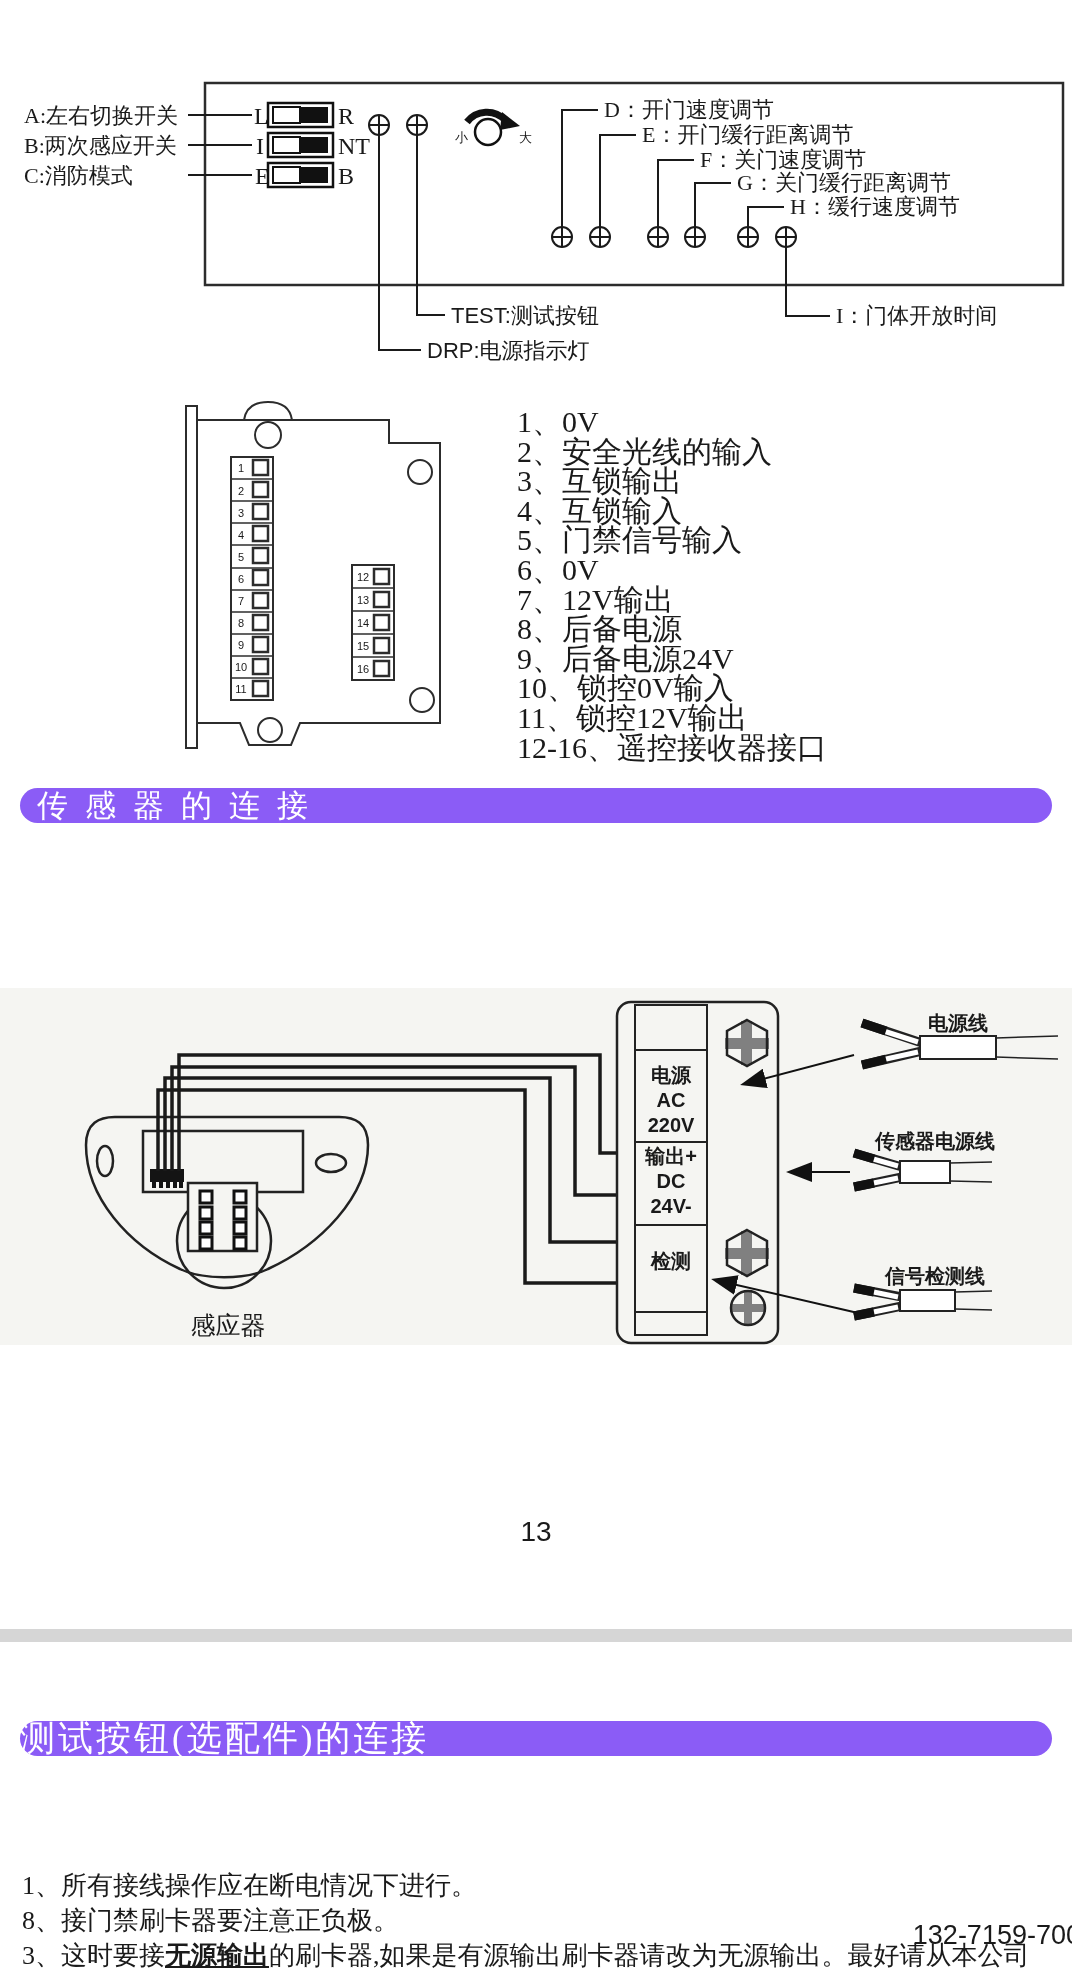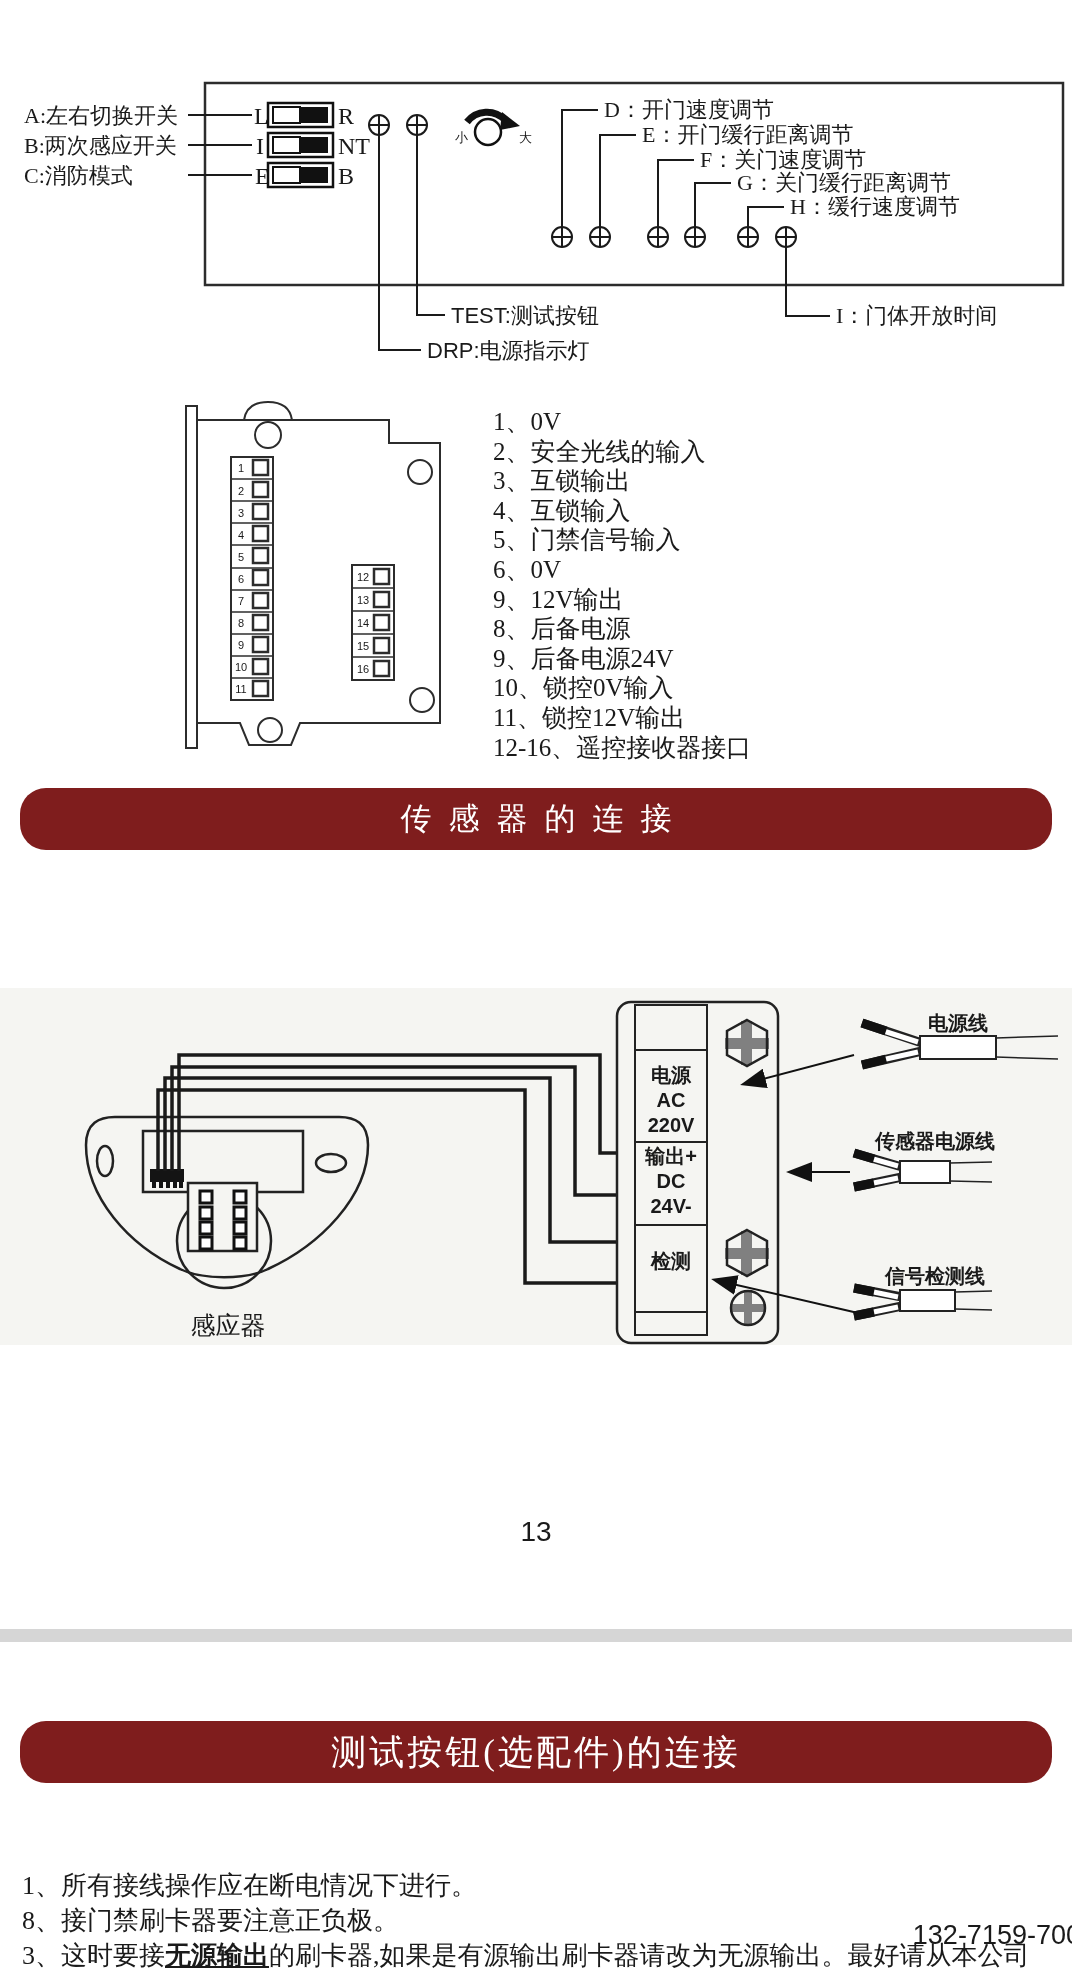--- a/index.html
+++ b/index.html
@@ -1,26 +1,26 @@
 <!DOCTYPE html>
 <html><head>
 <meta charset="utf-8">
 <style>
   html,body{margin:0;padding:0;background:#fff;}
   .page{position:relative;width:1072px;height:1970px;background:#ffffff;overflow:hidden;
         font-family:"Liberation Serif","DejaVu Serif",serif;color:#1a1a1a;padding-left:36px;}
   .abs{position:absolute;}
   svg text{fill:#1a1a1a;}
   .sans-t{font-family:"Liberation Sans","DejaVu Sans",sans-serif;}
-  .banner{position:absolute;left:20px;width:1032px;height:62px;background:#7f1d1d;border-radius:26px;
-          display:flex;align-items:center;justify-content:center;}
+  .banner{position:absolute;left:20px;width:1032px;height:35px;background:#8b5cf6;border-radius:26px;
+          display:flex;align-items:center;}
   .banner span{color:#fff;font-size:31px;}
   .banner1 span{letter-spacing:17px;text-indent:17px;}
   .banner2 span{font-size:35px;letter-spacing:3px;}
-  .pinlist{position:absolute;left:493px;top:407px;font-size:25px;line-height:29.6px;white-space:nowrap;}
+  .pinlist{position:absolute;left:517px;top:407px;font-size:30px;line-height:29.6px;white-space:nowrap;}
   .notes{position:absolute;left:22px;top:1868px;width:1028px;font-size:26px;line-height:35px;}
   .note{padding-left:40px;text-indent:-40px;}
   .note u b{font-weight:bold;}
   .stripe{position:absolute;left:0;top:1629px;width:1072px;height:13px;background:#d6d6d6;}
   .pagenum{position:absolute;left:0;top:1516px;width:1072px;text-align:center;font-size:28px;
            font-family:"Liberation Sans","DejaVu Sans",sans-serif;}
   .phone{position:absolute;right:12px;top:1920px;font-size:27px;
          font-family:"Liberation Sans","DejaVu Sans",sans-serif;}
 </style>
 </head>
@@ -199,21 +199,21 @@
     </g>
   </svg>
 
   <div class="pinlist">
     <div>1、0V</div>
     <div>2、安全光线的输入</div>
     <div>3、互锁输出</div>
     <div>4、互锁输入</div>
     <div>5、门禁信号输入</div>
     <div>6、0V</div>
-    <div>9、12V输出</div>
+    <div>7、12V输出</div>
     <div>8、后备电源</div>
     <div>9、后备电源24V</div>
     <div>10、锁控0V输入</div>
     <div>11、锁控12V输出</div>
     <div>12-16、遥控接收器接口</div>
   </div>
 
   <div class="banner banner1" style="top:788px">
     <span>传感器的连接</span>
   </div>

